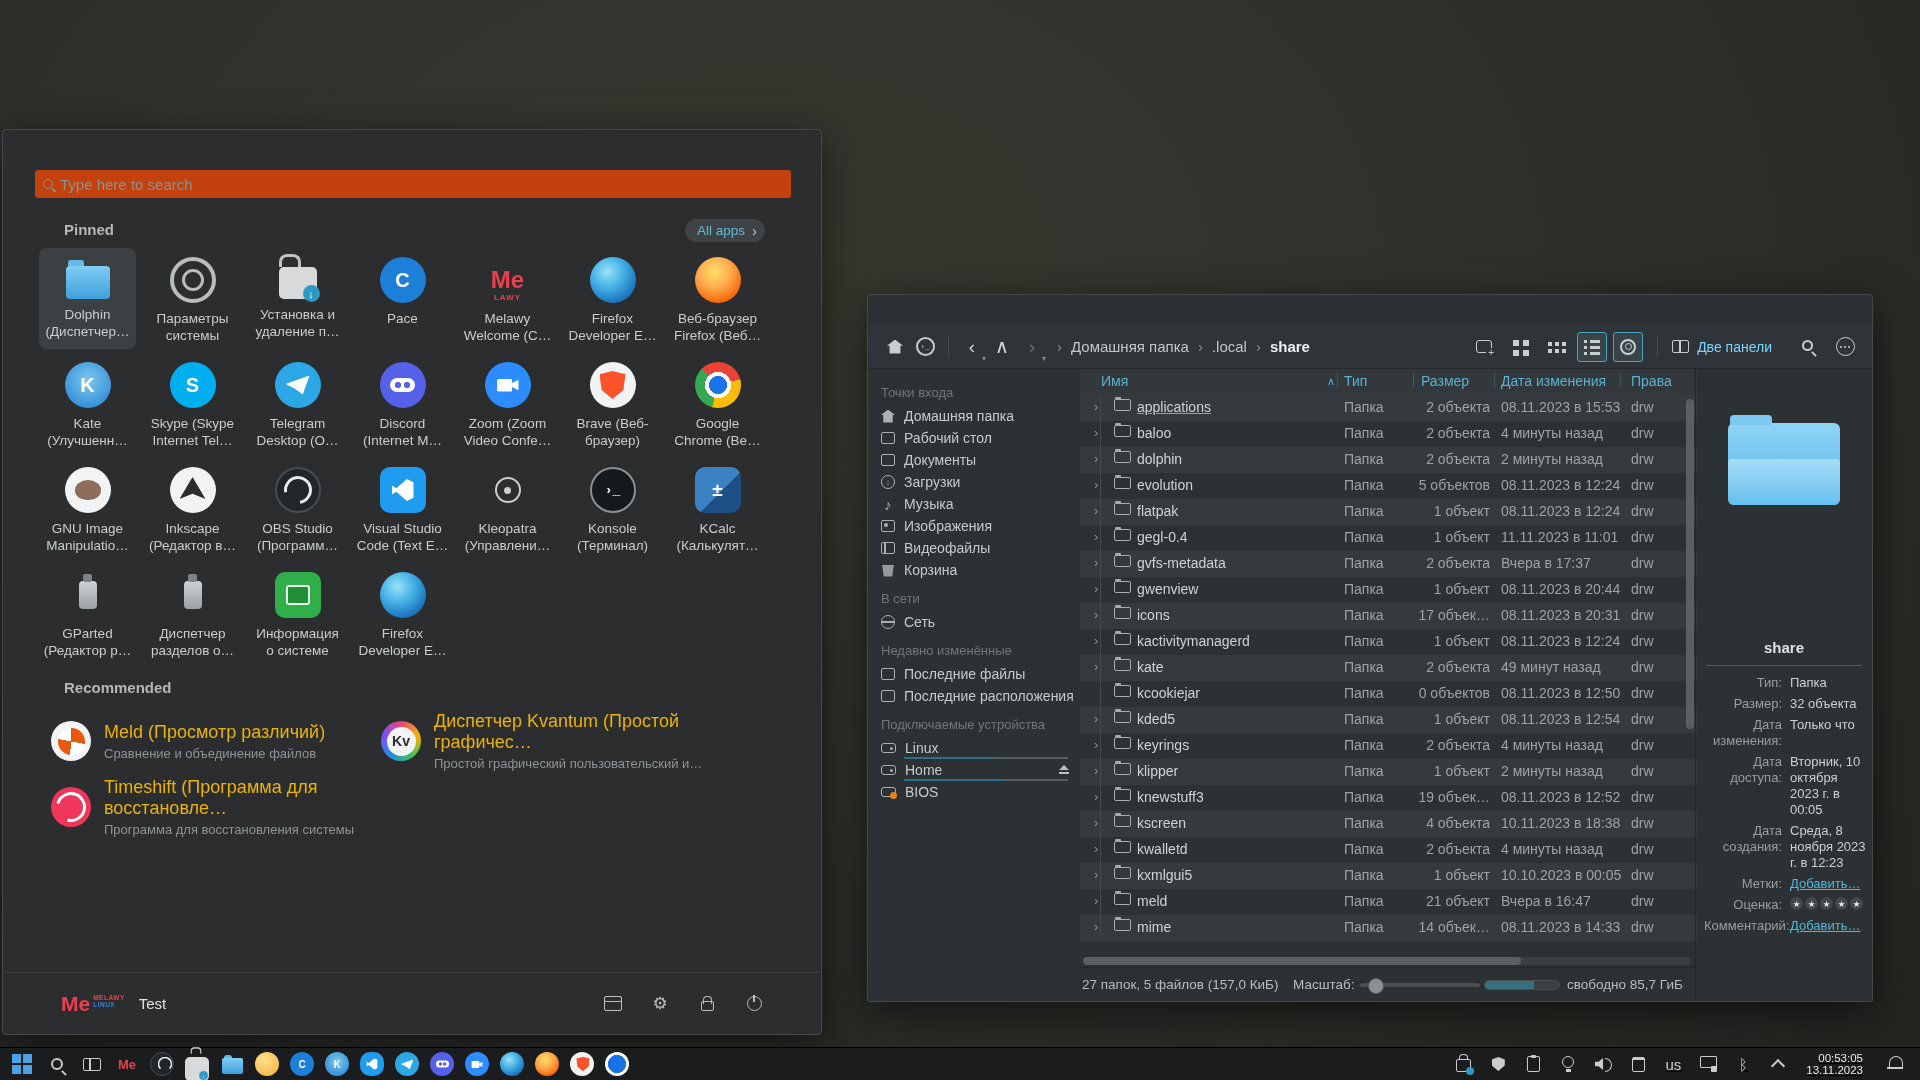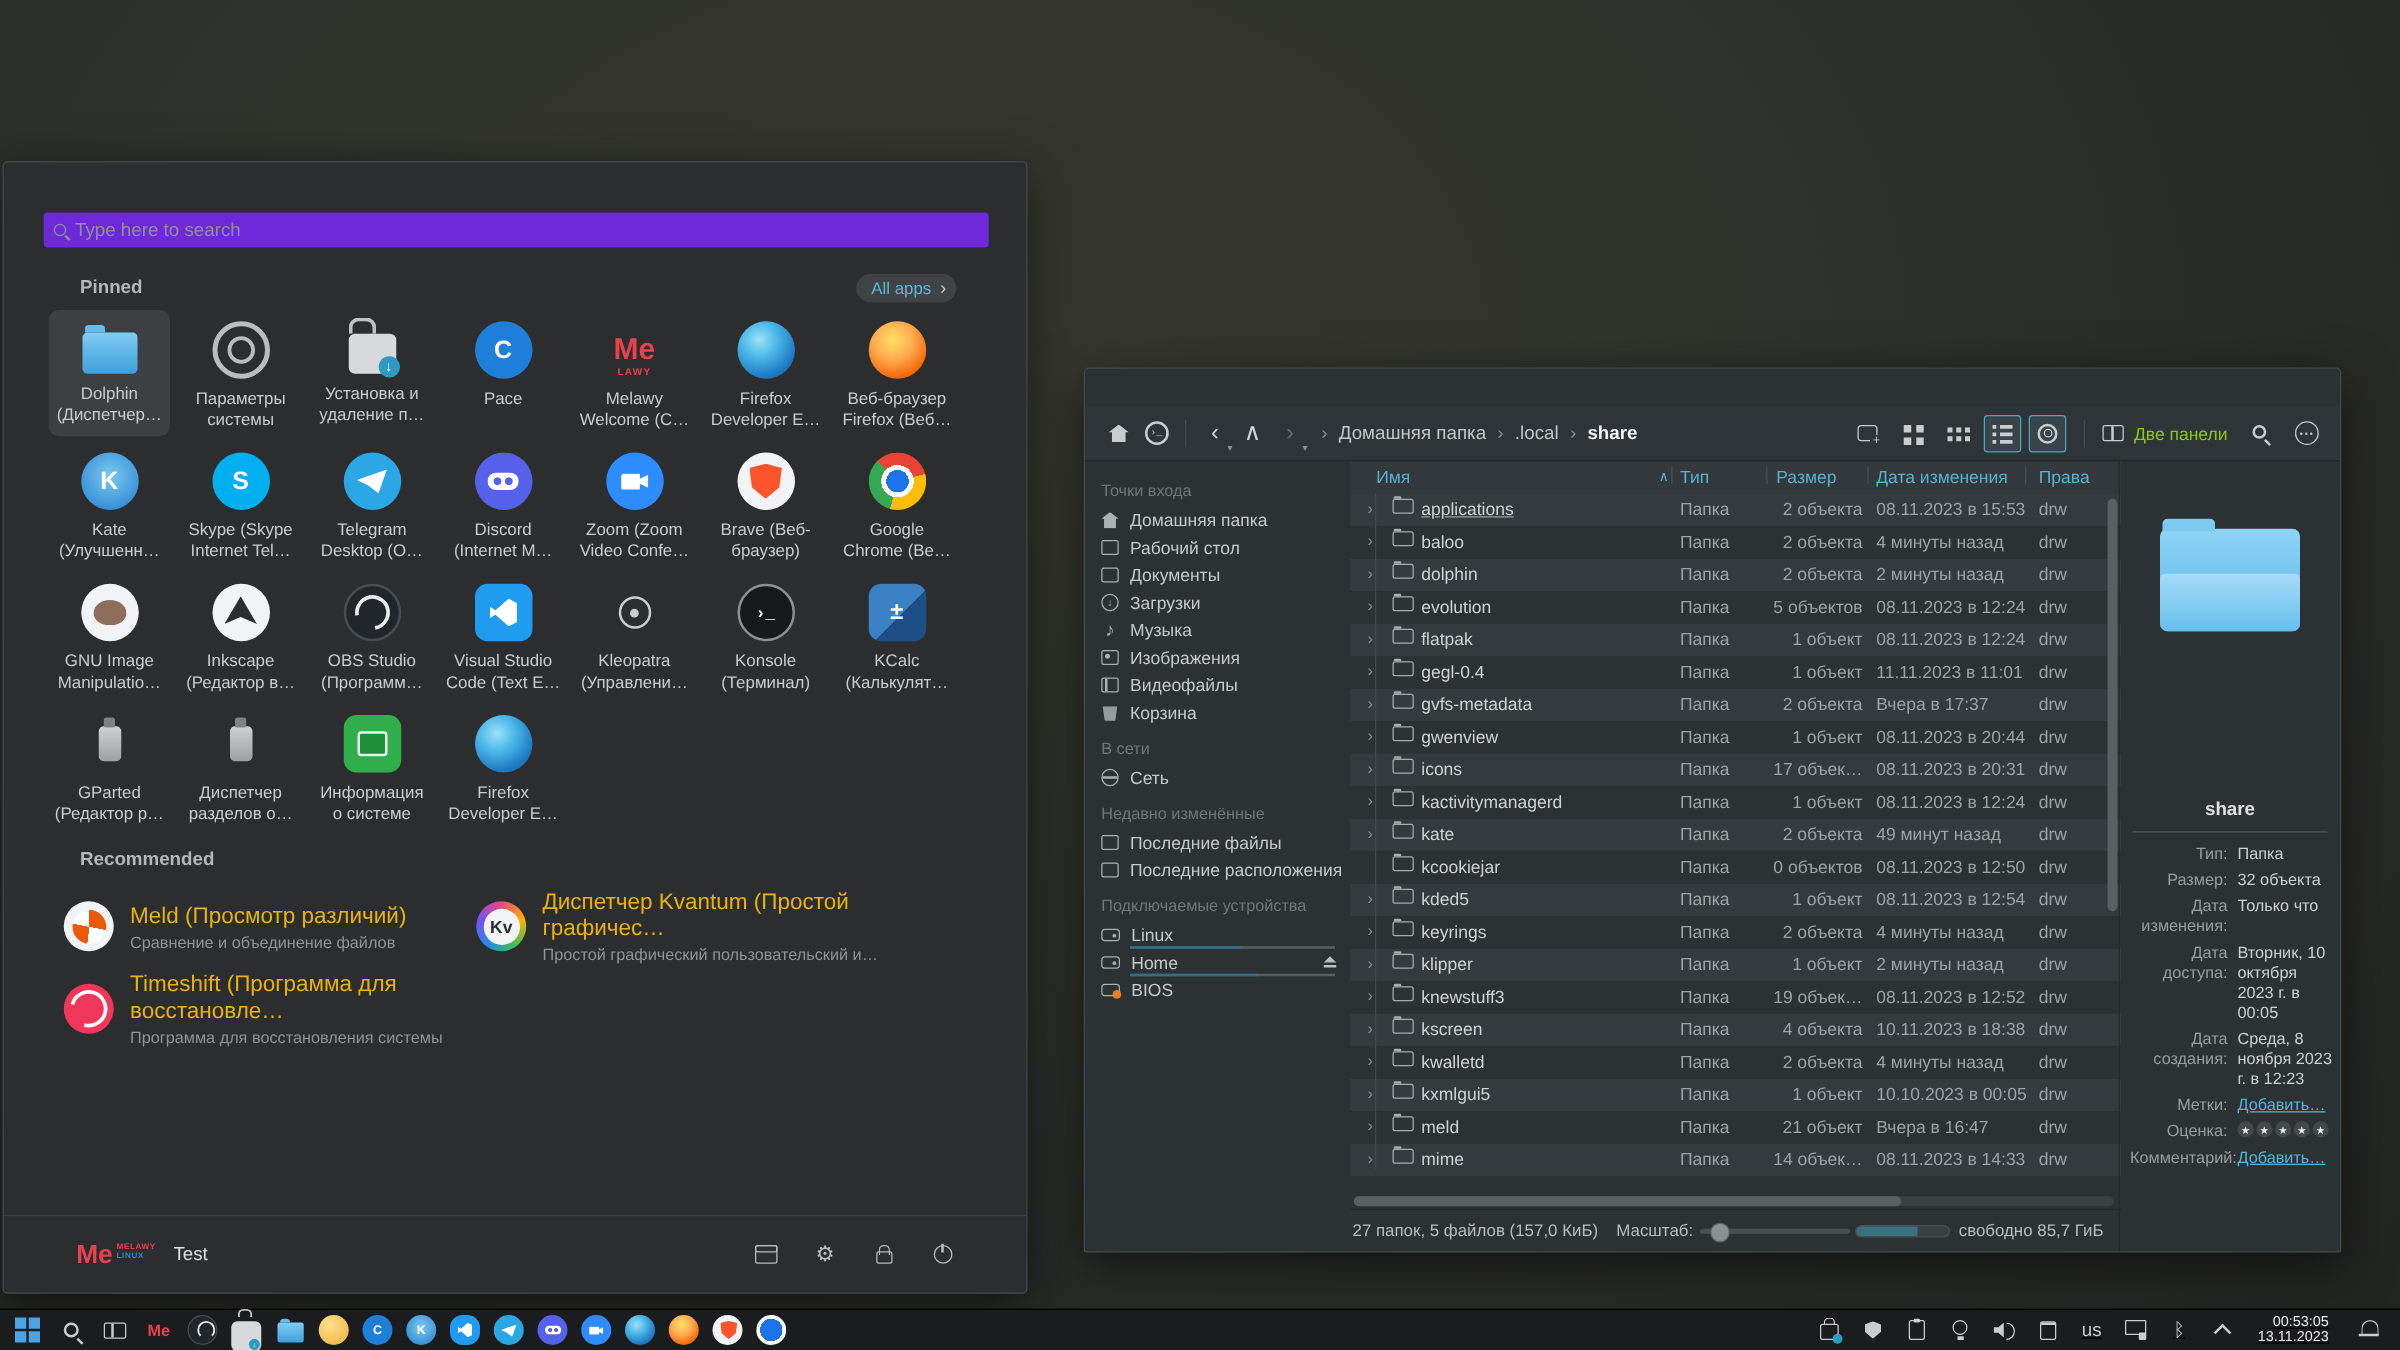--- a/index.html
+++ b/index.html
@@ -1,21 +1,21 @@
 <!DOCTYPE html>
 <html><head>
 <meta charset="utf-8">
 <style>
   * { margin:0; padding:0; box-sizing:border-box; }
   html,body { width:1920px; height:1080px; overflow:hidden; font-family:"Liberation Sans", sans-serif; }
   body { background: radial-gradient(ellipse at 40% 25%, #36382f 0%, #2e302b 45%, #222420 100%); position:relative; }
 
   
   #launcher { position:absolute; left:2px; top:129px; width:820px; height:906px; background:#2b2d2f; border:1px solid #474a4d; border-radius:4px; box-shadow:0 10px 40px rgba(0,0,0,.55); }
-  .search-box { position:absolute; left:32px; top:40px; width:756px; height:28px; background:#6d28d9; border-radius:3px; display:flex; align-items:center; padding:0 8px; gap:7px; }
+  .search-box { position:absolute; left:32px; top:40px; width:756px; height:28px; background:#c2410c; border-radius:3px; display:flex; align-items:center; padding:0 8px; gap:7px; }
   .mag { width:10px; height:10px; border:1.5px solid #8d9295; border-radius:50%; position:relative; flex:none; }
   .mag::after { content:""; position:absolute; width:1.5px; height:5px; background:#8d9295; left:9px; top:8px; transform:rotate(-45deg); }
   .search-box input { flex:1; background:transparent; border:none; outline:none; color:#c9cdce; font-size:15px; }
   .search-box input::placeholder { color:#8d9295; }
   .sec-head { position:absolute; font-size:15px; font-weight:bold; color:#b4b8ba; }
   .allapps { position:absolute; left:682px; top:89px; height:23px; padding:0 8px 0 12px; background:#3f4346; border-radius:12px; display:flex; align-items:center; gap:7px; color:#5fb9d6; font-size:13.5px; cursor:pointer; }
   .allapps .chev { color:#c3c7c9; font-size:15px; }
   .apps-grid { position:absolute; left:36px; top:118px; display:grid; grid-template-columns:repeat(7,105px); grid-auto-rows:105px; }
   .app-tile { width:97px; height:101px; display:flex; flex-direction:column; align-items:center; padding-top:9px; border-radius:8px; cursor:pointer; }
   .app-tile.selected { background:#3c4043; }
@@ -117,21 +117,21 @@
   .v-newtab::after { content:"+"; position:absolute; right:-5px; bottom:-6px; width:10px; height:10px; background:#2f3438; color:#c9cdcf; font-size:10px; line-height:10px; text-align:center; }
   .v-icons { width:6px; height:6px; background:#c9cdcf; box-shadow:10px 0 #c9cdcf, 0 10px #c9cdcf, 10px 10px #c9cdcf; margin:-8px 8px 0 0; }
   .v-compact { width:4px; height:4px; background:#c9cdcf; box-shadow:7px 0 #c9cdcf,14px 0 #c9cdcf,0 7px #c9cdcf,7px 7px #c9cdcf,14px 7px #c9cdcf; margin:-6px 12px 0 0; }
   .v-details { width:16px; height:15px; position:relative; }
   .v-details::before { content:""; position:absolute; left:0; top:1px; width:3px; height:3px; background:#c9cdcf; box-shadow:0 6px #c9cdcf, 0 12px #c9cdcf; }
   .v-details::after { content:""; position:absolute; left:6px; top:1px; width:10px; height:3px; background:#c9cdcf; box-shadow:0 6px #c9cdcf, 0 12px #c9cdcf; }
   .v-preview { width:16px; height:16px; border:2px solid #c9cdcf; border-radius:50%; position:relative; }
   .v-preview::after { content:""; position:absolute; inset:0; margin:auto; width:5px; height:5px; border:1.5px solid #c9cdcf; border-radius:50%; }
   .v-split { width:17px; height:13px; border:1.5px solid #c9cdcf; border-radius:2px; position:relative; }
   .v-split::after { content:""; position:absolute; left:6px; top:0; bottom:0; width:1.5px; background:#c9cdcf; }
-  .split-label { font-size:14px; color:#84cc16; margin:0 6px 0 2px; }
+  .split-label { font-size:14px; color:#7dd3fc; margin:0 16px 0 2px; }
   .v-search { width:11px; height:11px; border:2px solid #c9cdcf; border-radius:50%; position:relative; margin:-3px 3px 0 0; }
   .v-search::after { content:""; position:absolute; width:2px; height:6px; background:#c9cdcf; left:9px; top:9px; transform:rotate(-45deg); }
   .v-menu { width:19px; height:19px; border:1.5px solid #c9cdcf; border-radius:50%; position:relative; }
   .v-menu::after { content:""; position:absolute; inset:0; margin:auto; width:2px; height:2px; border-radius:50%; background:#c9cdcf; box-shadow:-4px 0 #c9cdcf, 4px 0 #c9cdcf; }
 
   .d-body { position:absolute; top:74px; left:0; right:0; bottom:0; }
   .d-sidebar { position:absolute; left:0; top:0; width:212px; bottom:34px; padding-top:6px; overflow:hidden; }
   .sb-head { font-size:13px; color:#70767a; margin:10px 0 5px 13px; }
   .sb-item { height:22px; display:flex; align-items:center; gap:9px; padding-left:13px; font-size:14px; color:#c6cacc; cursor:pointer; position:relative; }
   .s-icon { width:14px; height:12px; border:1.5px solid #aab0b3; border-radius:2px; flex:none; position:relative; display:flex; align-items:center; justify-content:center; color:#aab0b3; }

